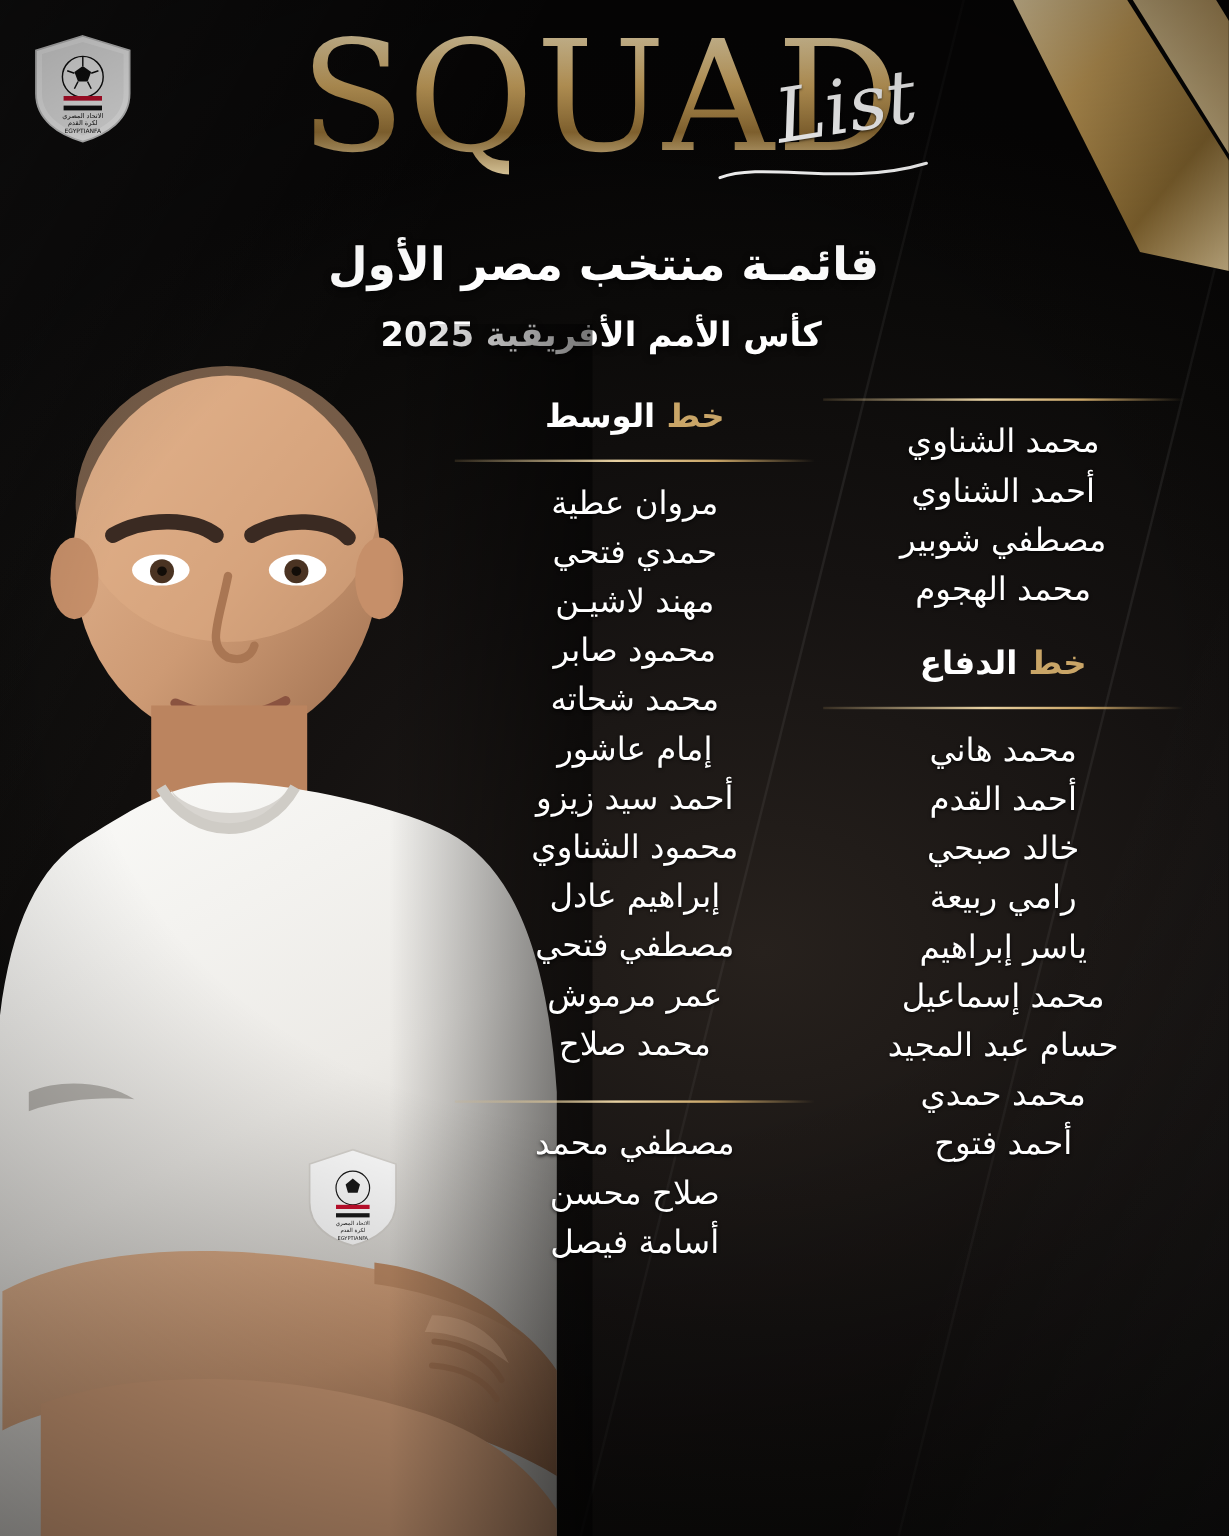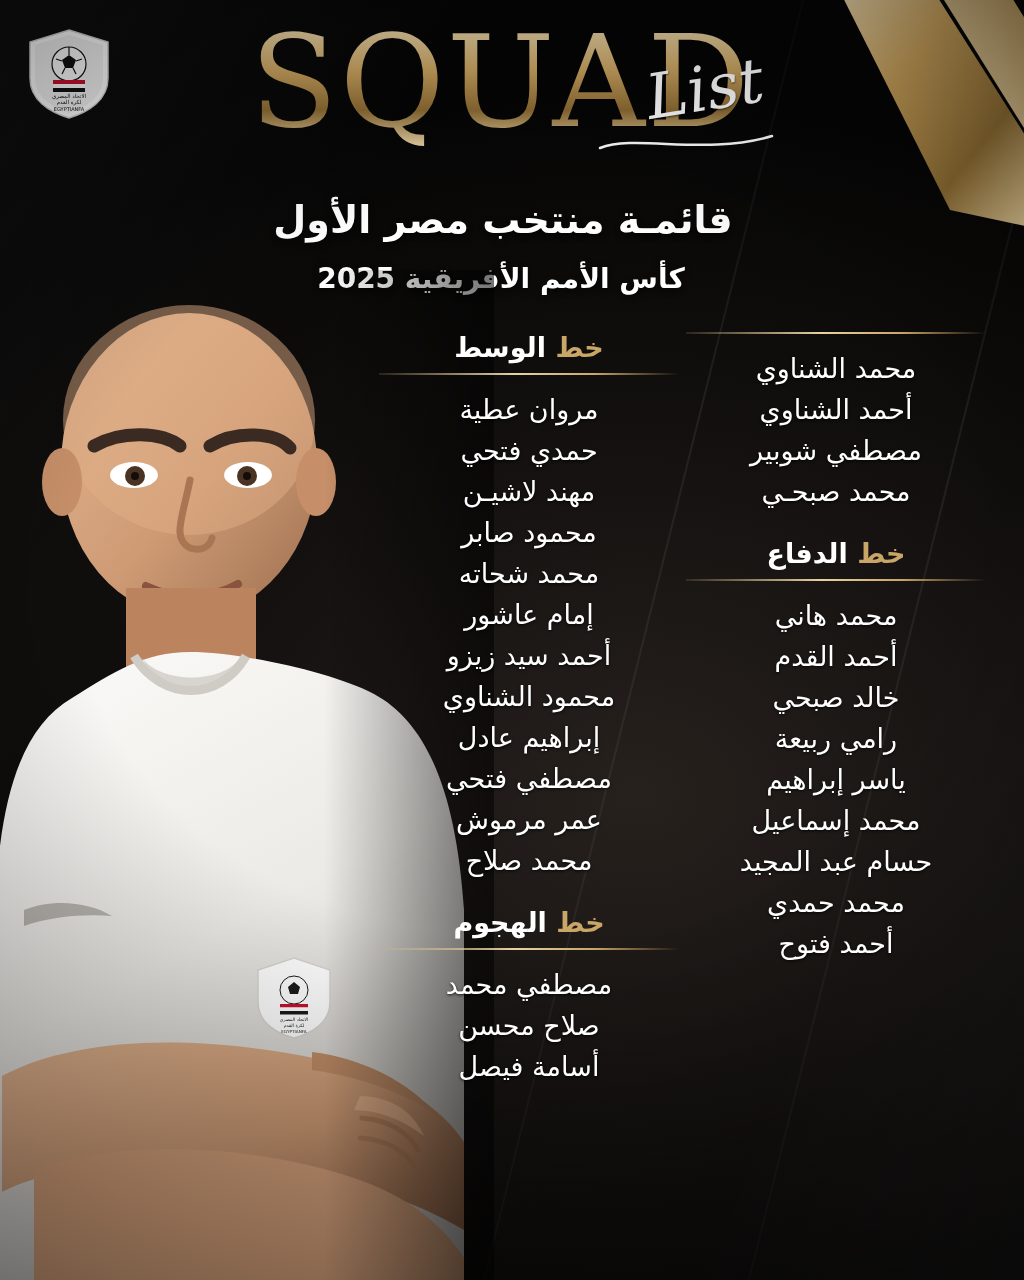--- a/index.html
+++ b/index.html
@@ -148,21 +148,21 @@
   }
   .col-right { right: 38px; top: 332px; width: 300px; }
   .col-mid   { right: 345px; top: 332px; width: 300px; }
 
   .sec-title {
     font-size: 27px;
     font-weight: bold;
     color: #ffffff;
     direction: rtl;
     white-space: nowrap;
-    padding-bottom: 10px;
+    padding-bottom: 20px;
   }
   .sec-title .khat {
     color: #c9a567;
     font-weight: bold;
   }
   .rule {
     height: 2px;
     width: 100%;
     background: linear-gradient(to left, rgba(201,165,103,0) 0%, #c9a567 28%, #e8d2a3 55%, rgba(201,165,103,0.15) 100%);
     margin-bottom: 14px;
@@ -325,21 +325,21 @@
   <div class="vignette"></div>
 
   <div class="col col-right">
 
     <div class="sec-block">
       <div class="rule"></div>
       <ul class="names">
         <li>محمد الشناوي</li>
         <li>أحمد الشناوي</li>
         <li>مصطفي شوبير</li>
-        <li>محمد صبحـي</li>
+        <li>محمد الهجوم</li>
       </ul>
     </div>
 
     <div class="sec-block">
       <div class="sec-title">
         <span class="khat">خط</span>
         <span>الدفاع</span>
       </div>
       <div class="rule"></div>
       <ul class="names">
@@ -374,24 +374,20 @@
         <li>أحمد سيد زيزو</li>
         <li>محمود الشناوي</li>
         <li>إبراهيم عادل</li>
         <li>مصطفي فتحي</li>
         <li>عمر مرموش</li>
         <li>محمد صلاح</li>
       </ul>
     </div>
 
     <div class="sec-block">
-      <div class="sec-title">
-        <span class="khat">خط</span>
-        <span>الهجوم</span>
-      </div>
       <div class="rule"></div>
       <ul class="names">
         <li>مصطفي محمد</li>
         <li>صلاح محسن</li>
         <li>أسامة فيصل</li>
       </ul>
     </div>
   </div>
 
 </div>

